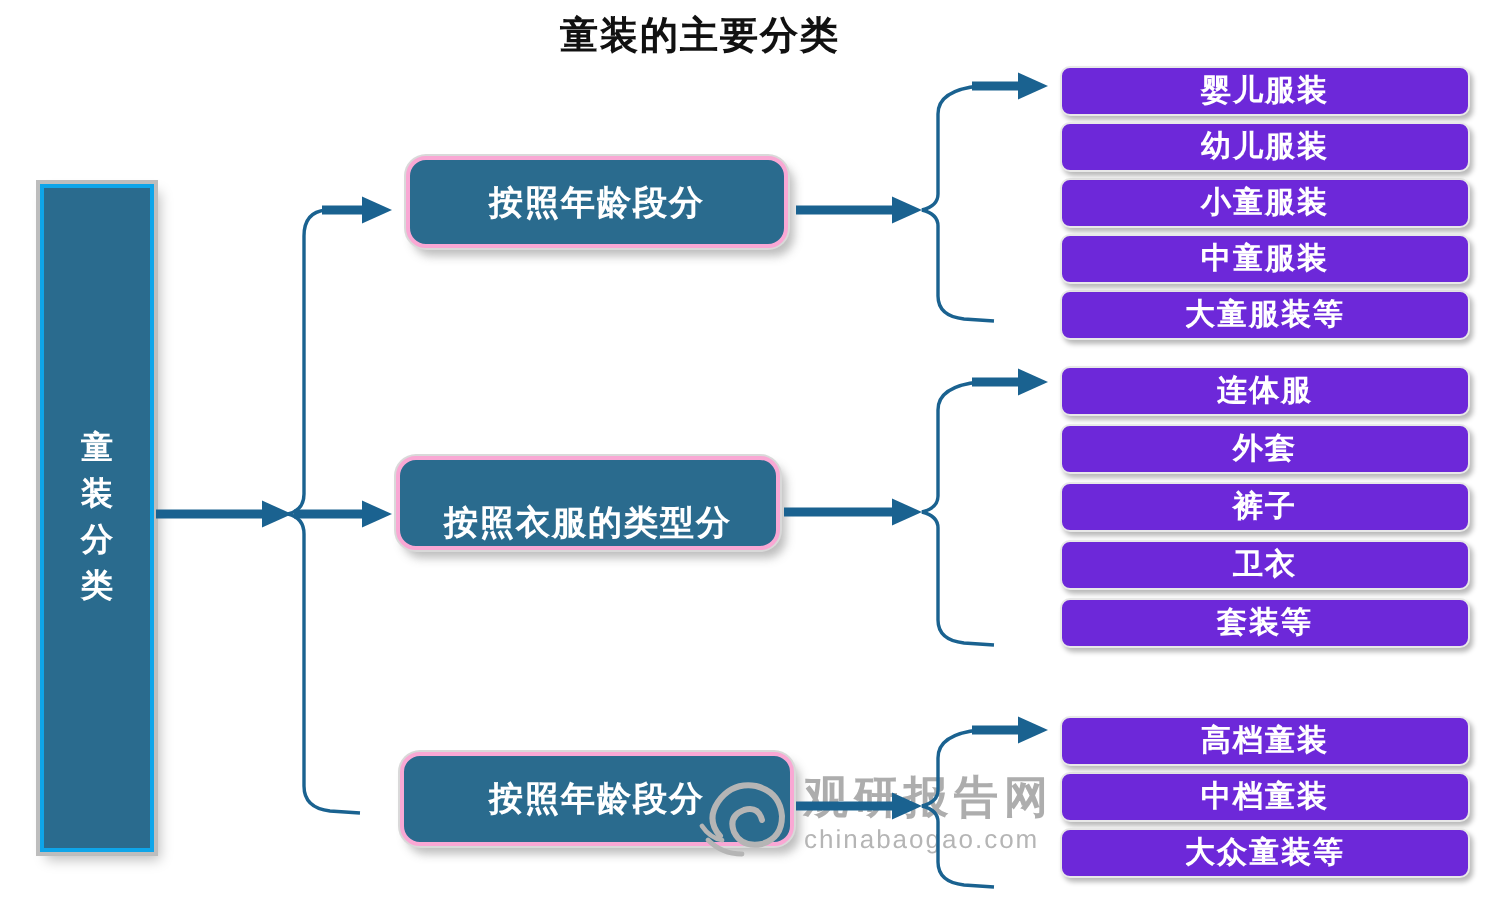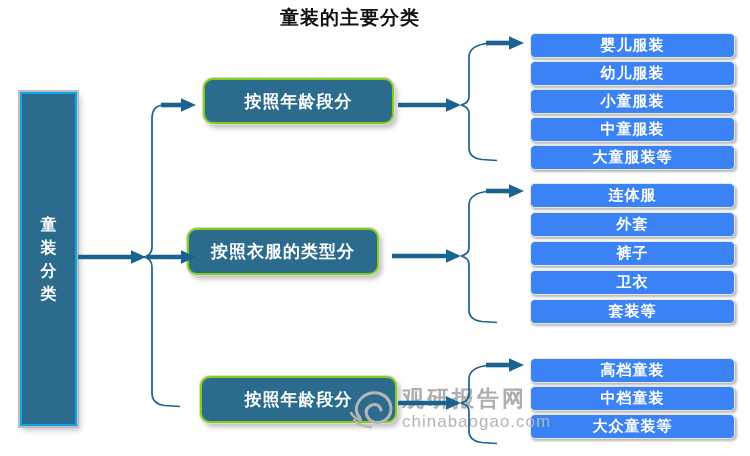--- a/index.html
+++ b/index.html
@@ -18,44 +18,44 @@
     background:#2a6b8e;border:2px solid #0ea5e9;
     box-shadow:0 0 0 2px #bdbdbd,3px 4px 6px rgba(0,0,0,.25);
     display:flex;align-items:center;justify-content:center;z-index:1;box-sizing:border-box;
   }
   .root-box .vtext{
     width:17px;word-break:break-all;text-align:center;color:#fff;
     font-size:16px;font-weight:bold;line-height:23px;
   }
   
   .branch-box{
-    position:absolute;background:#2a6b8e;border:2px solid #84cc16;border-radius:10px;
+    position:absolute;background:#2a6b8e;border:2px solid #f9a8d4;border-radius:10px;
     box-shadow:0 0 0 1px #d9d9d9,3px 4px 5px rgba(90,90,90,.4);
     display:flex;align-items:center;justify-content:center;
     color:#fff;font-size:17px;font-weight:bold;letter-spacing:1px;z-index:1;box-sizing:border-box;
   }
   .branch-age{left:203px;top:78px;width:191px;height:46px;}
-  .branch-type{left:187px;top:228px;width:192px;height:47px;}
+  .branch-type{left:198px;top:228px;width:192px;height:47px;align-items:flex-end;}
   .branch-pos{left:200px;top:376px;width:197px;height:47px;}
   
   .rbox{
-    position:absolute;left:530px;width:205px;height:25px;background:#3b82f6;
+    position:absolute;left:530px;width:205px;height:25px;background:#6d28d9;
     border:1px solid #e8e8e8;border-radius:5px;
     box-shadow:1.5px 2px 2.5px rgba(0,0,0,.28);
     display:flex;align-items:center;justify-content:center;
     color:#fff;font-size:15px;font-weight:bold;letter-spacing:1px;z-index:1;box-sizing:border-box;
   }
   
   .watermark{
     position:absolute;left:348px;top:386px;display:flex;align-items:flex-start;
     color:#b0b0b0;z-index:2;
   }
   .wm-text{margin-left:4px;font-family:"Liberation Sans","DejaVu Sans",sans-serif;}
   .wm-name{font-size:22px;font-weight:bold;letter-spacing:3px;line-height:26px;color:#adadad;}
-  .wm-url{font-size:17px;letter-spacing:1px;color:#b5b5b5;}
+  .wm-url{font-size:13px;letter-spacing:1px;color:#b5b5b5;}
   .connector-svg{position:absolute;left:0;top:0;z-index:3;pointer-events:none;}
 </style>
 </head>
 <body>
 
 <div class="canvas">
 
   <div class="title">童装的主要分类</div>
 
   <div class="root-box">

